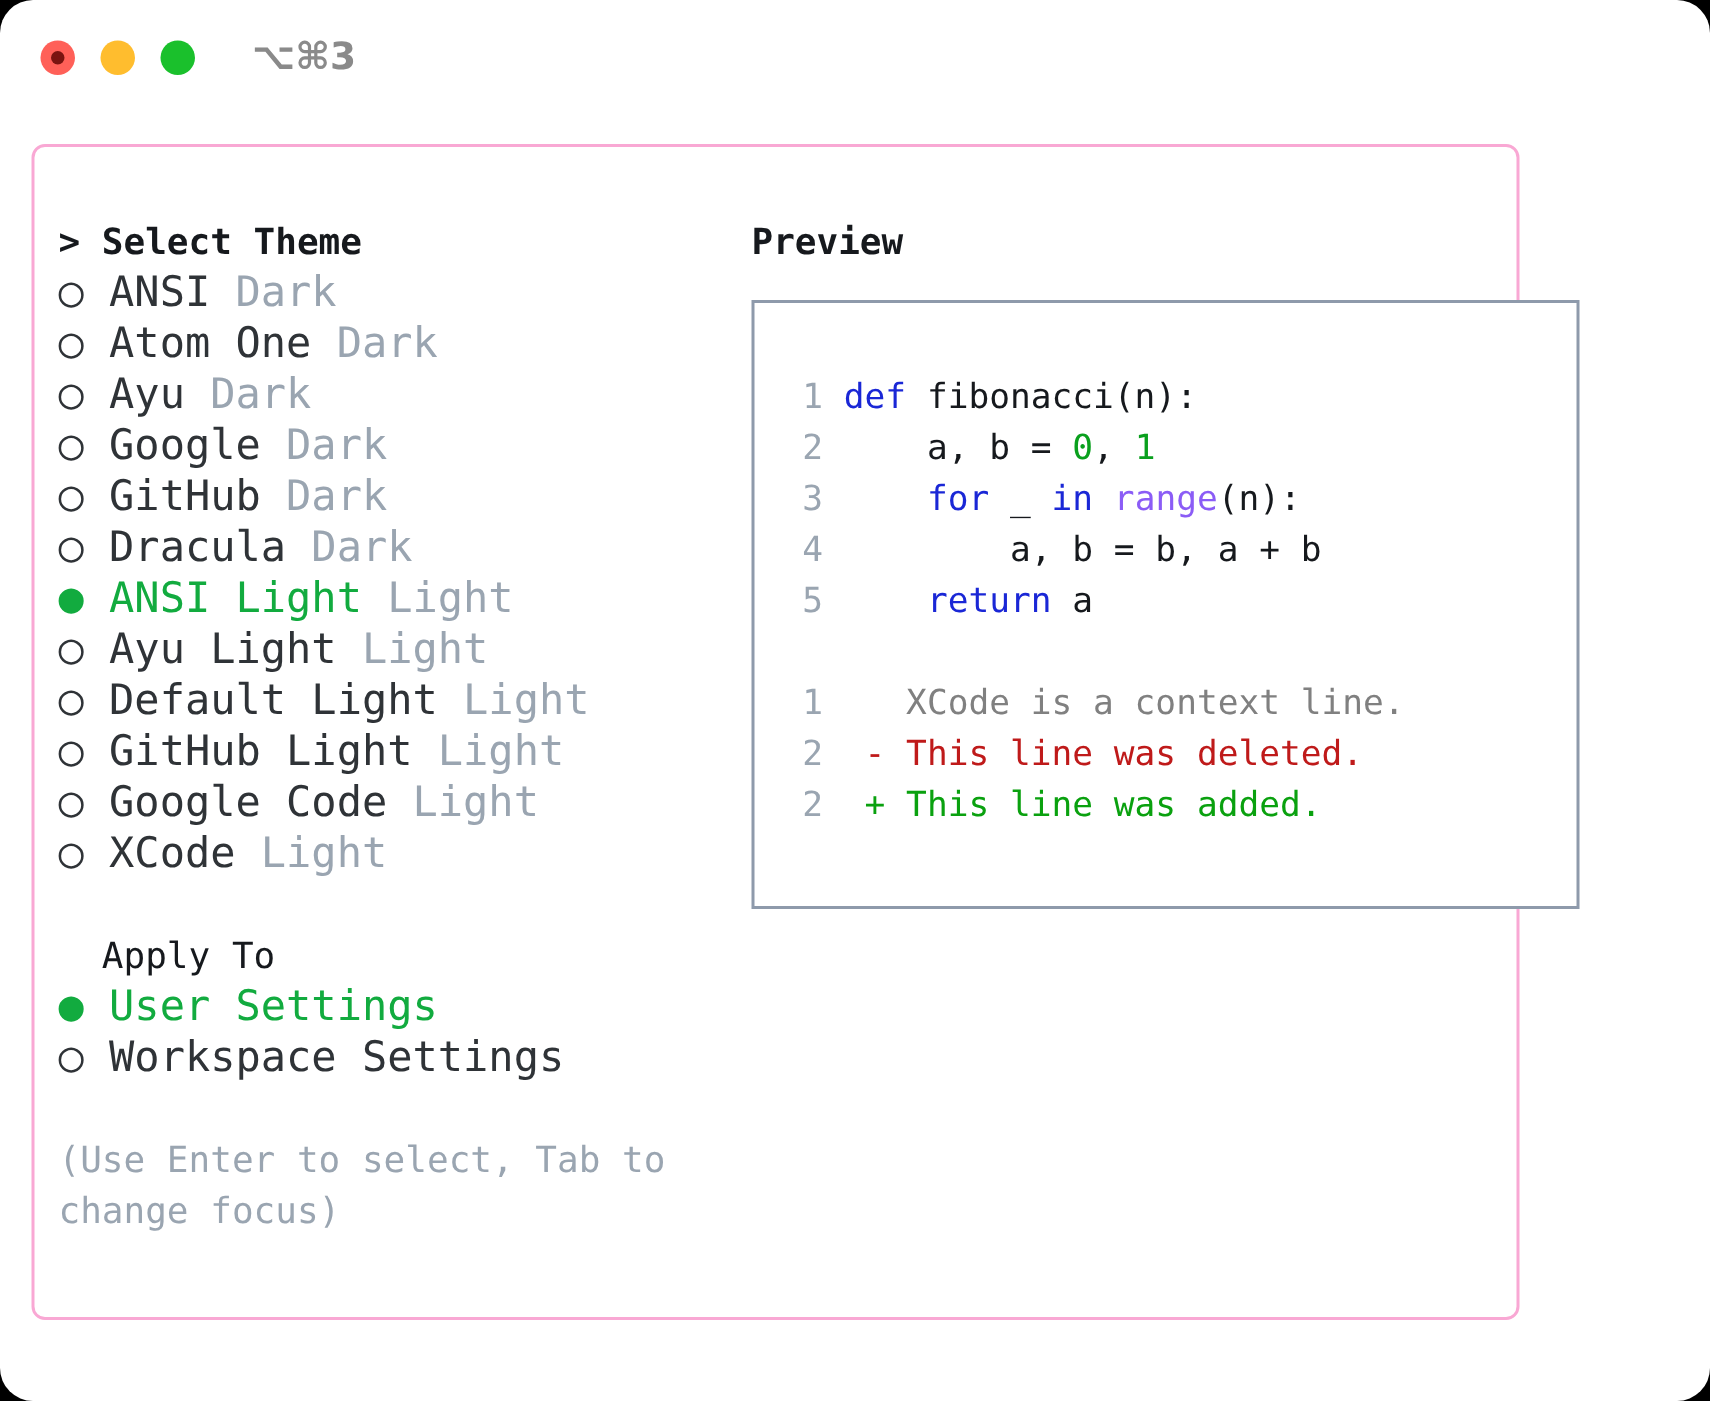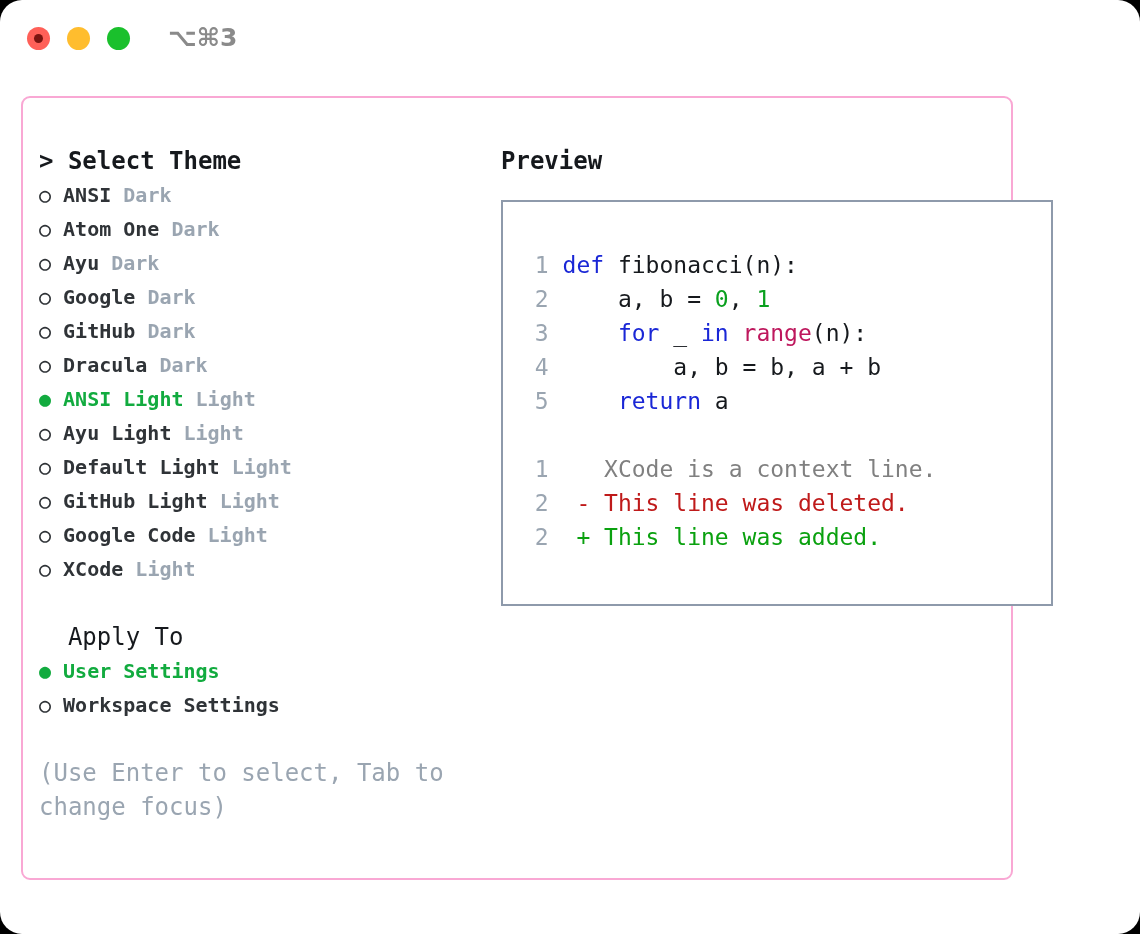--- a/index.html
+++ b/index.html
@@ -100,25 +100,24 @@
   .section-title-plain {
     font-size: 24px;
     font-weight: 400;
     color: #16191d;
     line-height: 34px;
     white-space: pre;
   }
 
   .opt {
     display: block;
-    font-size: 20px;
+    font-size: 28px;
     line-height: 34px;
     white-space: pre;
     color: #2f3337;
-    font-weight: bold;
   }
   .opt .marker {
     display: inline-block;
     width: 2ch;
     color: #2f3337;
   }
   .opt.selected .marker { color: #12ab3f; }
   .opt.selected .name   { color: #12ab3f; }
   .opt .name { color: #2f3337; }
   .opt .mode { color: #9aa5b1; }
@@ -154,21 +153,21 @@
   }
   .lnum {
     display: inline-block;
     width: 2ch;
     text-align: right;
     color: #9aa5b1;
     margin-right: 1ch;
   }
   .tok-kw  { color: #1a27d6; }
   .tok-num { color: #0aa01e; }
-  .tok-fn  { color: #be185d; }
+  .tok-fn  { color: #8b5cf6; }
   .tok-id  { color: #16191d; }
 
   .diff-gap { height: 34px; }
   .diff-line {
     font-size: 23px;
     line-height: 34px;
     white-space: pre;
     padding-left: 18px;
   }
   .diff-ctx { color: #808080; }

